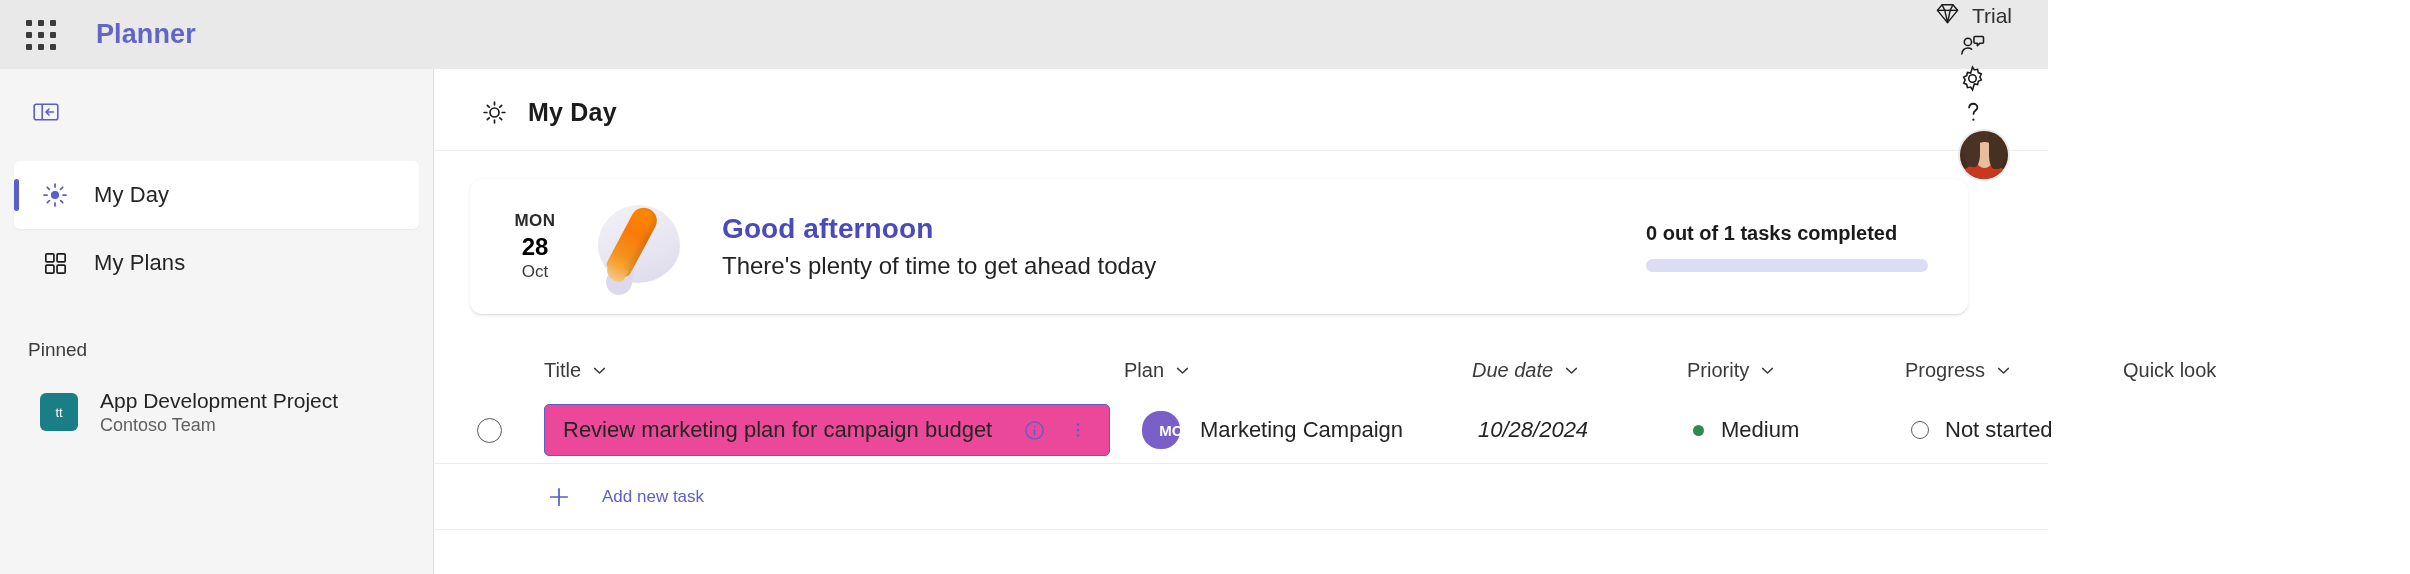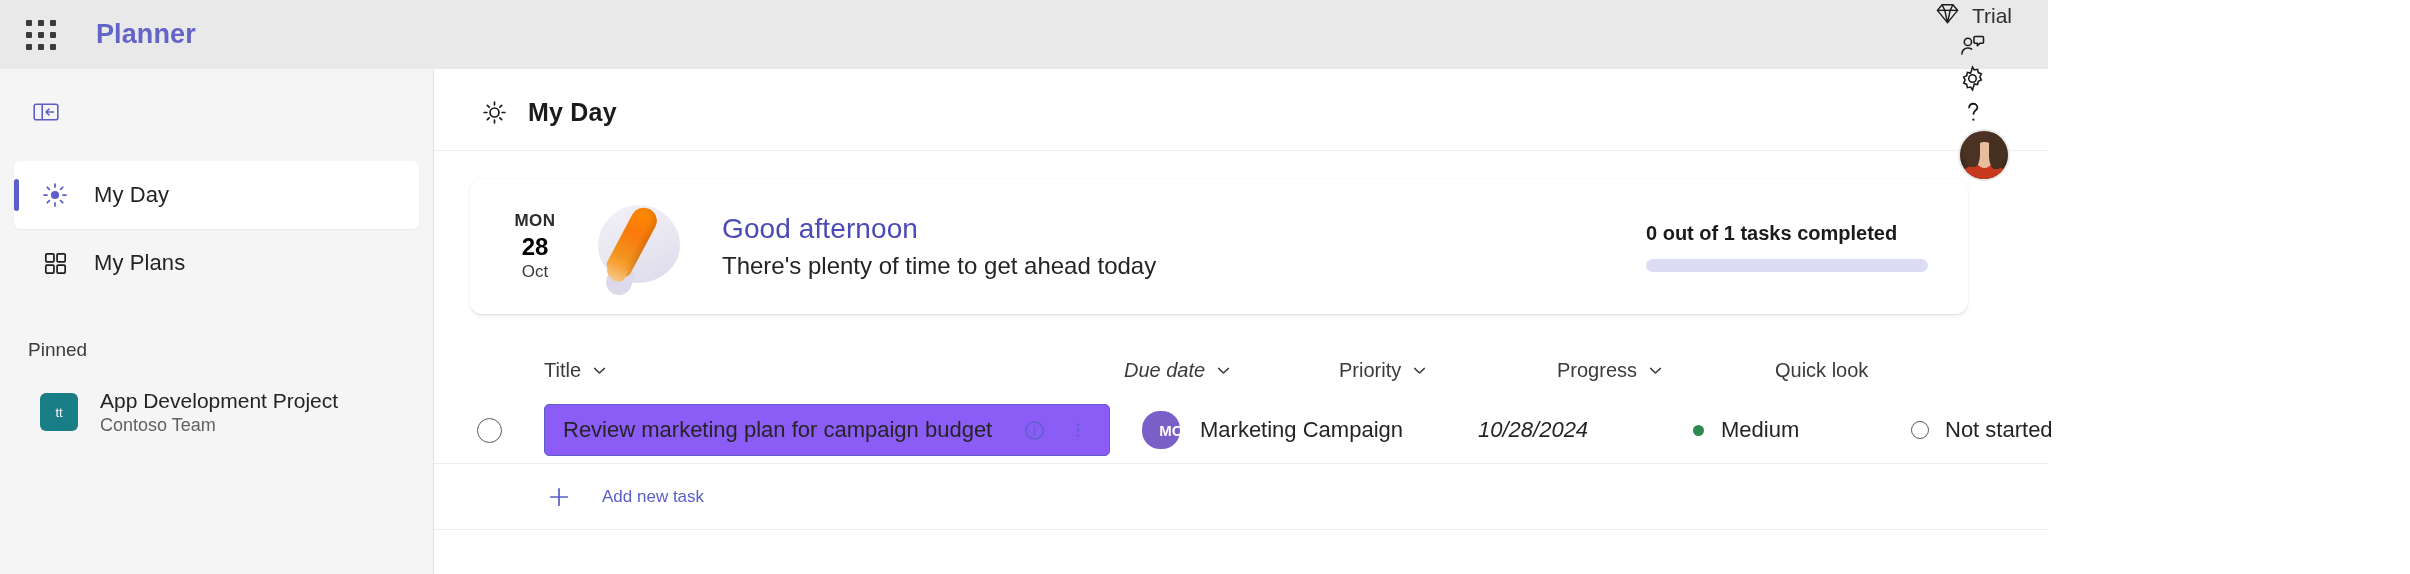--- a/index.html
+++ b/index.html
@@ -310,21 +310,21 @@
   .art-pencil::after {
     content: "";
     position: absolute;
     left: 3px; bottom: -8px;
     width: 20px; height: 16px;
     background: linear-gradient(180deg, #f7a13a 0%, #f5c98a 100%);
     border-radius: 0 0 40% 60%;
   }
 
   .banner-text { margin-left: 34px; display: flex; flex-direction: column; gap: 7px; }
-  .greeting { font-size: 28px; font-weight: 400; color: #4a4ab8; letter-spacing: .1px; }
+  .greeting { font-size: 28px; font-weight: 700; color: #4a4ab8; letter-spacing: .1px; }
   .greet-sub { font-size: 24px; color: #242424; }
 
   .banner-spacer { flex: 1 1 auto; }
 
   .progress-wrap { width: 282px; flex: 0 0 auto; }
   .progress-label {
     font-size: 20px;
     font-weight: 700;
     color: #1b1b1b;
     margin-bottom: 14px;
@@ -382,21 +382,21 @@
     border: 1.8px solid #5c5c5c;
     border-radius: 50%;
     cursor: pointer;
   }
 
   .title-input {
     width: 566px;
     height: 52px;
     border: 1.6px solid #5b5fc7;
     border-radius: 5px;
-    background: #8b5cf6;
+    background: #ec4899;
     display: flex;
     align-items: center;
     padding: 0 14px 0 18px;
     gap: 10px;
     cursor: text;
   }
   .title-text {
     flex: 1 1 auto;
     font-size: 22px;
     color: #242424;
@@ -636,20 +636,26 @@
           <div class="thead">
             <div class="col-check"></div>
 
             <div class="col-title th">
               <span>Title</span>
               <svg class="chev" width="17" height="17" viewBox="0 0 16 16" fill="none" stroke="#3a3a3a" stroke-width="1.35" stroke-linecap="round" stroke-linejoin="round">
                   <path d="M3.4 6 L8 10.4 L12.6 6"></path>
                 </svg>
             </div>
 
+            <div class="col-plan th">
+              <span>Plan</span>
+              <svg class="chev" width="17" height="17" viewBox="0 0 16 16" fill="none" stroke="#3a3a3a" stroke-width="1.35" stroke-linecap="round" stroke-linejoin="round">
+                  <path d="M3.4 6 L8 10.4 L12.6 6"></path>
+                </svg>
+            </div>
 
             <div class="col-due th">
               <span>Due date</span>
               <svg class="chev" width="17" height="17" viewBox="0 0 16 16" fill="none" stroke="#3a3a3a" stroke-width="1.35" stroke-linecap="round" stroke-linejoin="round">
                   <path d="M3.4 6 L8 10.4 L12.6 6"></path>
                 </svg>
             </div>
 
             <div class="col-prio th">
               <span>Priority</span>

